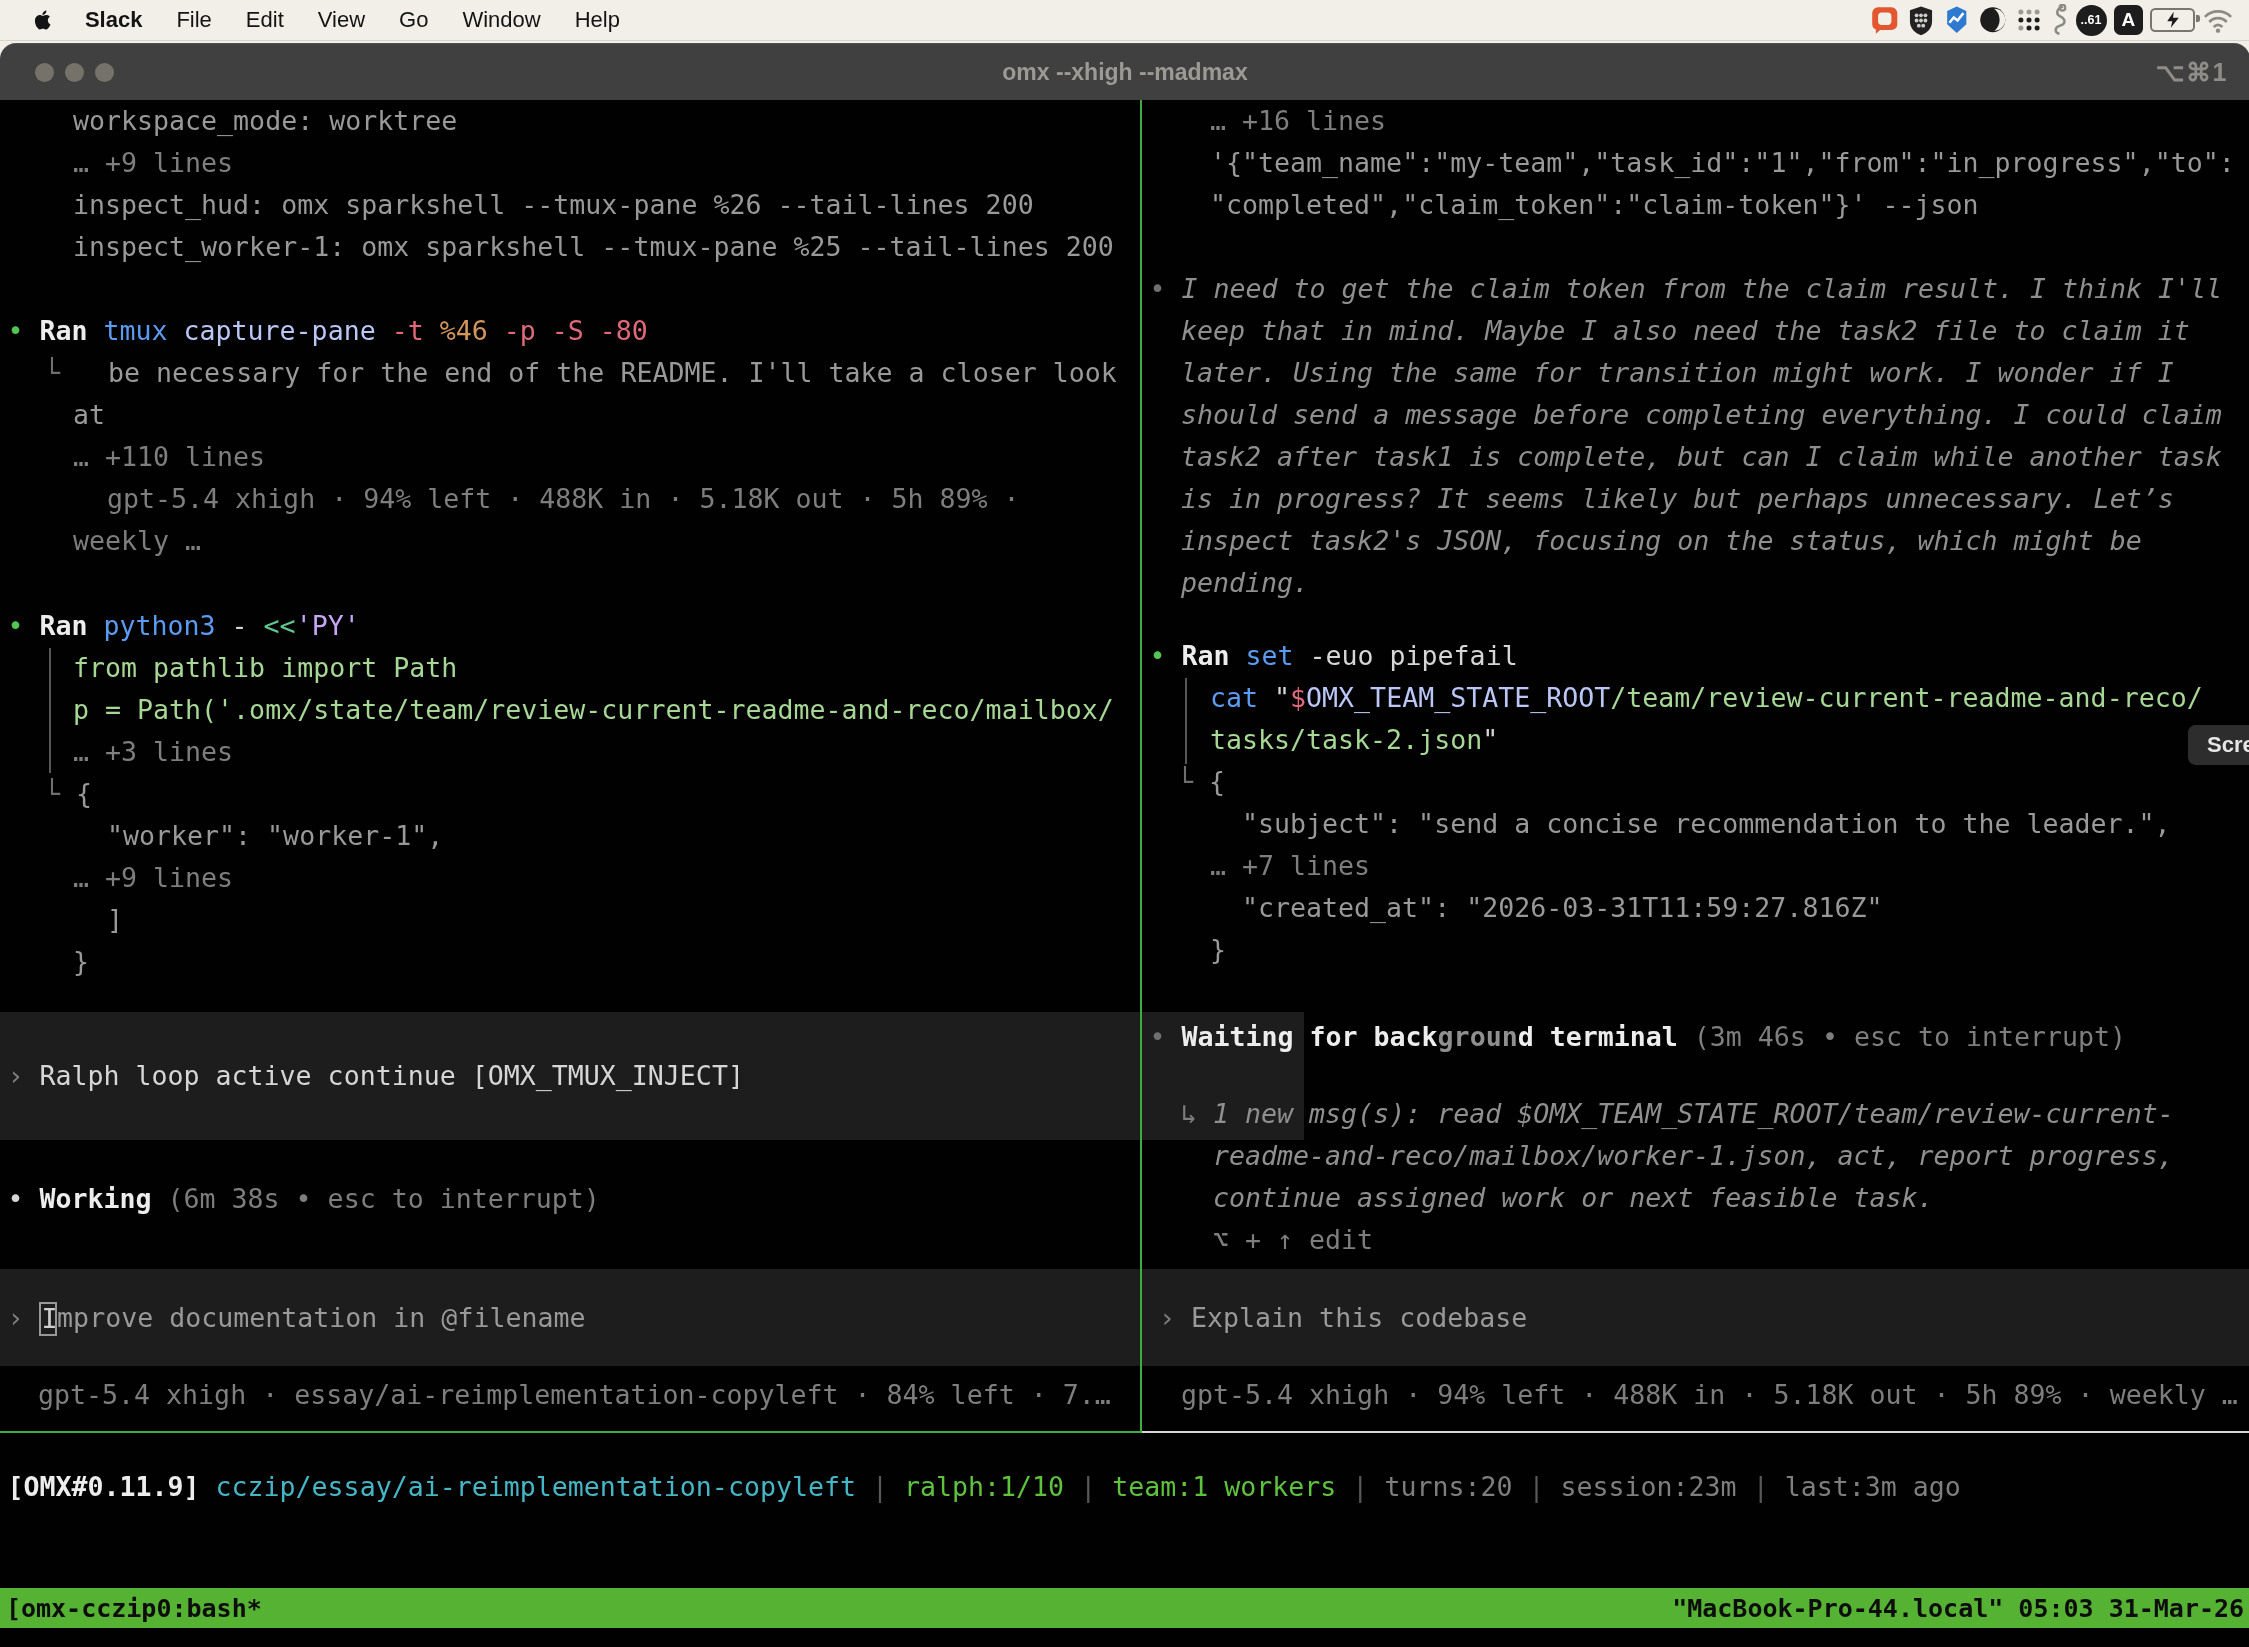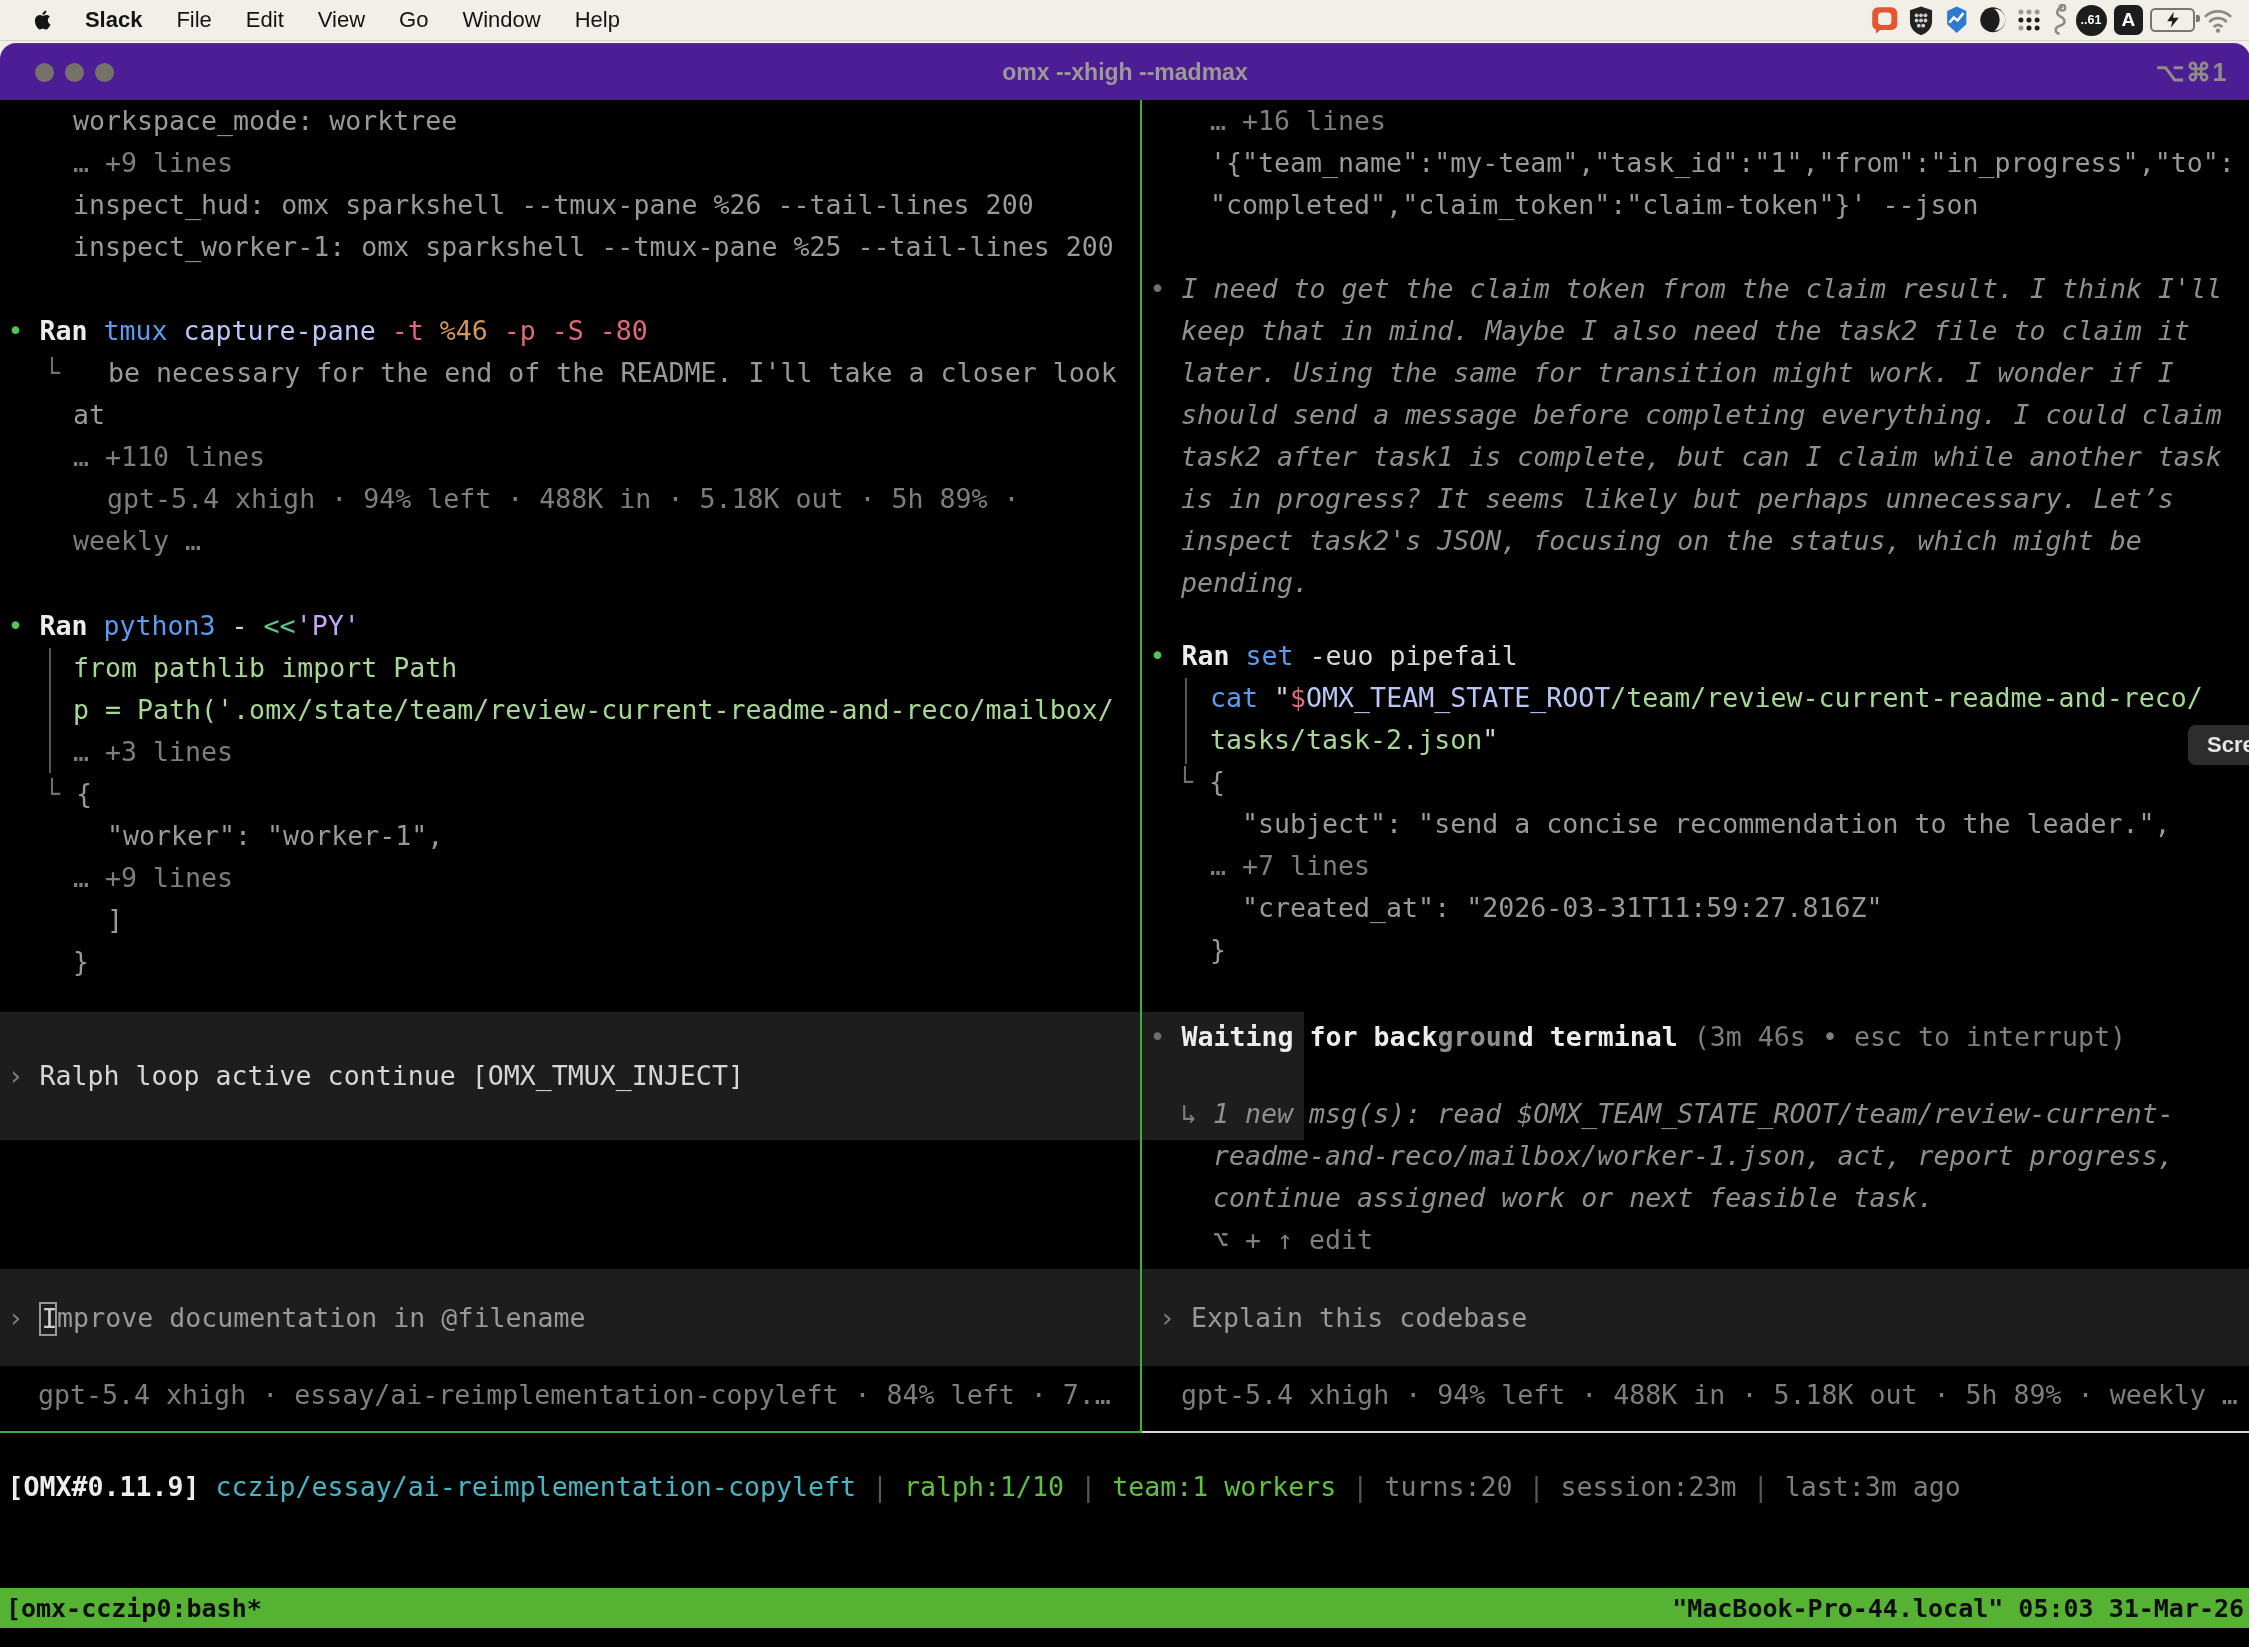--- a/index.html
+++ b/index.html
@@ -13,21 +13,21 @@
   .menu-item{padding:0 17px;}
   .menu-app{font-weight:700;padding:0 17px;}
   .menu-right{margin-left:auto;display:flex;align-items:center;gap:7px;padding-right:16px;}
   .mi{display:flex;align-items:center;justify-content:center;}
   .badge61{width:31px;height:31px;border-radius:50%;background:#1d1d1d;color:#fff;font-size:12.5px;font-weight:700;display:flex;align-items:center;justify-content:center;}
   .aicon{width:29.5px;height:29.5px;border-radius:6.6px;background:#1d1d1d;color:#fff;font-size:19px;font-weight:700;display:flex;align-items:center;justify-content:center;}
   .batt{position:relative;width:41px;height:20.7px;border:2.2px solid #77766f;border-radius:5.2px;display:flex;align-items:center;justify-content:center;}
   .batt:after{content:"";position:absolute;right:-6.6px;top:5.2px;width:3.7px;height:7.4px;background:#77766f;border-radius:0 2.2px 2.2px 0;}
 
   
-  .titlebar{position:absolute;top:43px;left:0;right:0;height:58px;background:#4c1d95;border-radius:16px 16px 0 0;display:flex;align-items:center;box-shadow:inset 0 0.7px 0 rgba(255,255,255,.12);padding-left:16px;}
+  .titlebar{position:absolute;top:43px;left:0;right:0;height:58px;background:#404040;border-radius:16px 16px 0 0;display:flex;align-items:center;box-shadow:inset 0 0.7px 0 rgba(255,255,255,.12);padding-left:16px;}
   .traffic{display:flex;gap:11px;padding-left:19px;z-index:2;}
   .tl{width:19px;height:19px;border-radius:50%;background:#757369;}
   .win-title{position:absolute;left:0;right:0;text-align:center;color:#9b9a94;font-size:23px;font-weight:600;}
   .win-shortcut{margin-left:auto;color:#8e8d87;font-size:25px;font-weight:700;padding-right:22px;z-index:2;letter-spacing:1.5px;}
 
   
   .term{position:absolute;top:100px;left:0;right:0;bottom:0;background:#010101;font-family:"DejaVu Sans Mono",monospace;font-size:26.6px;color:#999;}
   .pane{position:absolute;top:0;overflow:hidden;}
   #pane-left{left:0;width:1304px;height:1329px;}
   #pane-right{left:1145px;width:1105px;height:1329px;}
@@ -209,20 +209,23 @@
           <div class="tline" style="padding-left: 107px;"><span class="s-out">"worker": "worker-1",</span></div>
           <div class="tline" style="padding-left: 73px;"><span class="s-dim">… +9 lines</span></div>
           <div class="tline" style="padding-left: 107px;"><span class="s-out">]</span></div>
           <div class="tline" style="padding-left: 73px;"><span class="s-out">}</span></div>
         </div>
       </div>
     <div class="vconn" id="conn-left"></div>
     <div class="band" id="ralph-band">
         <div class="tline" style="padding-left: 7.4px;"><span class="s-dim">› </span><span class="s-wh">Ralph loop active continue [OMX_TMUX_INJECT]</span></div>
       </div>
+    <div class="row57" id="working-row">
+        <div class="tline" style="padding-left: 7.4px;"><span class="s-wh">• </span><span class="s-wb">Working </span><span class="s-dim">(6m 38s • esc to interrupt)</span></div>
+      </div>
     <div class="band input-band">
         <div class="tline" style="padding-left: 7.4px;"><span class="s-dim">› </span><span class="s-cur">I</span><span class="s-out">mprove documentation in @filename</span></div>
       </div>
     <div class="row57 status-row">
         <div class="tline" style="padding-left: 38px;"><span class="s-dim">gpt-5.4 xhigh · essay/ai-reimplementation-copyleft · 84% left · 7.…</span></div>
       </div>
   </div>
 
   <div class="divider-v"></div>
 

